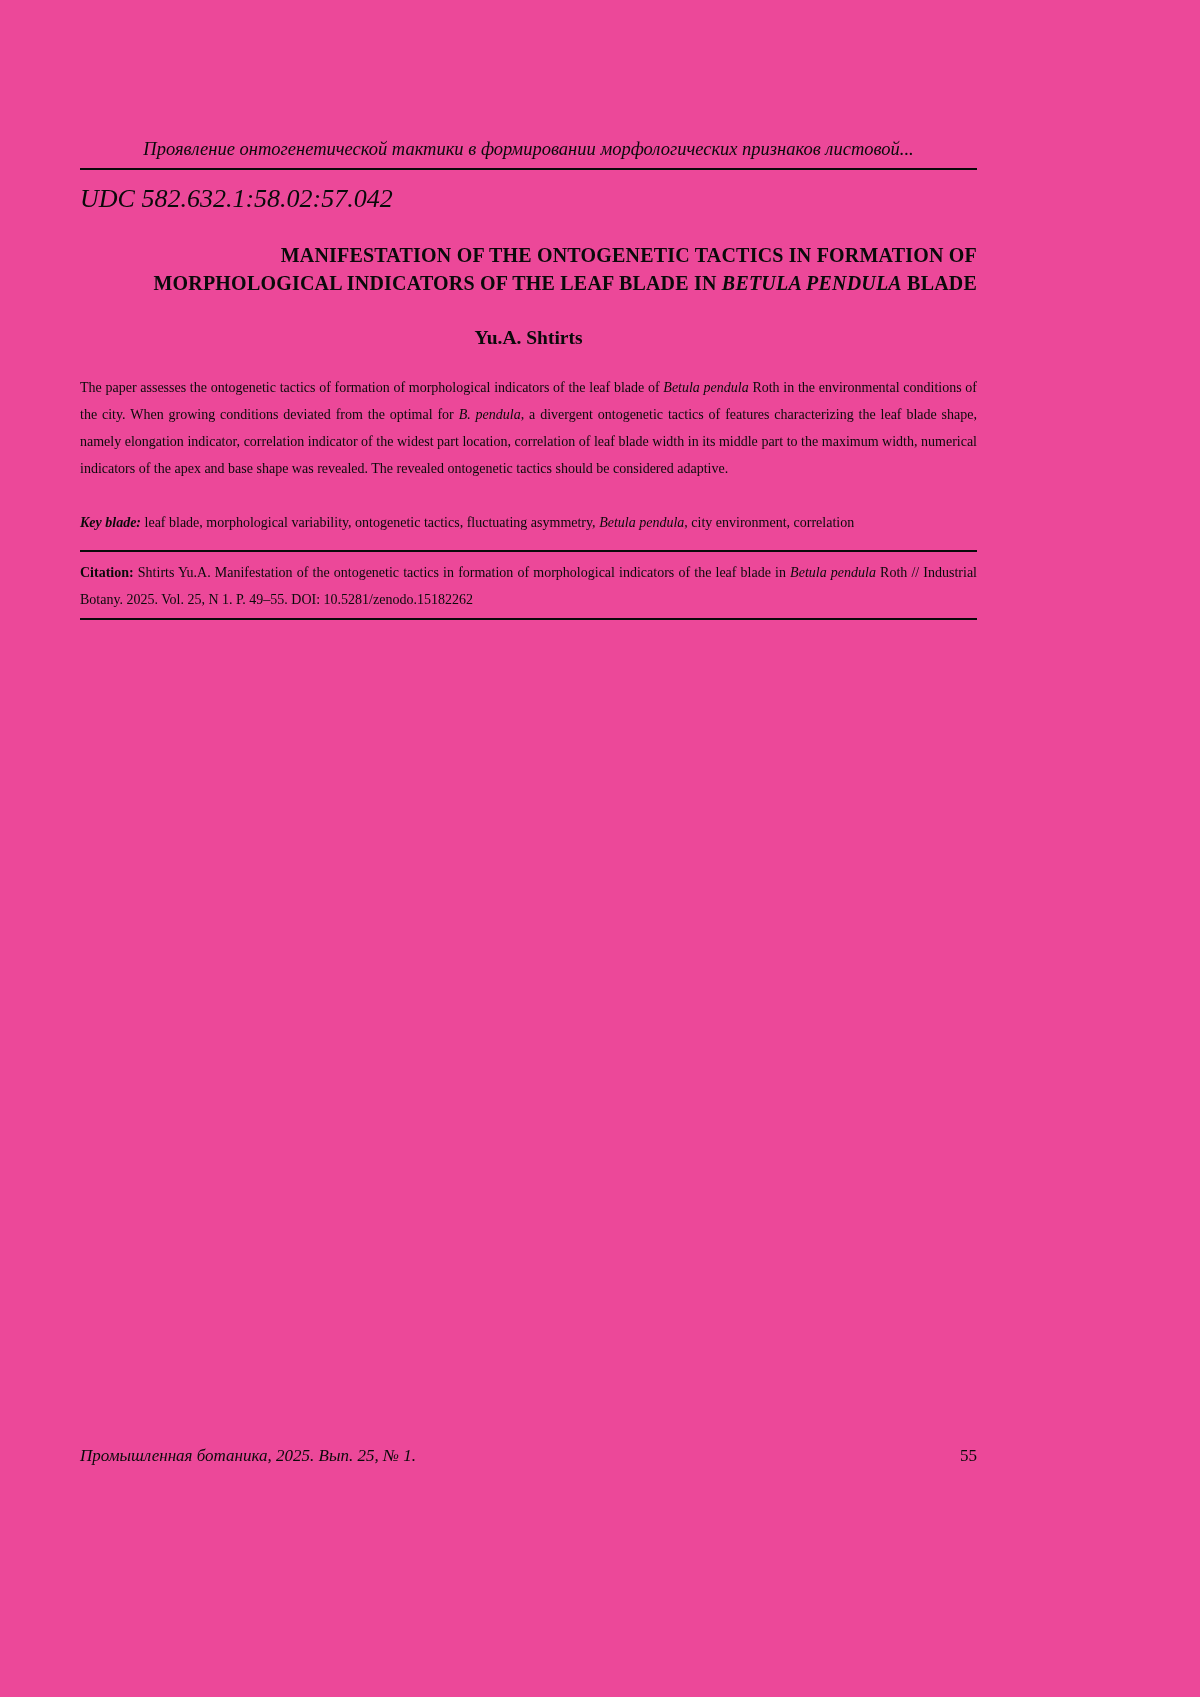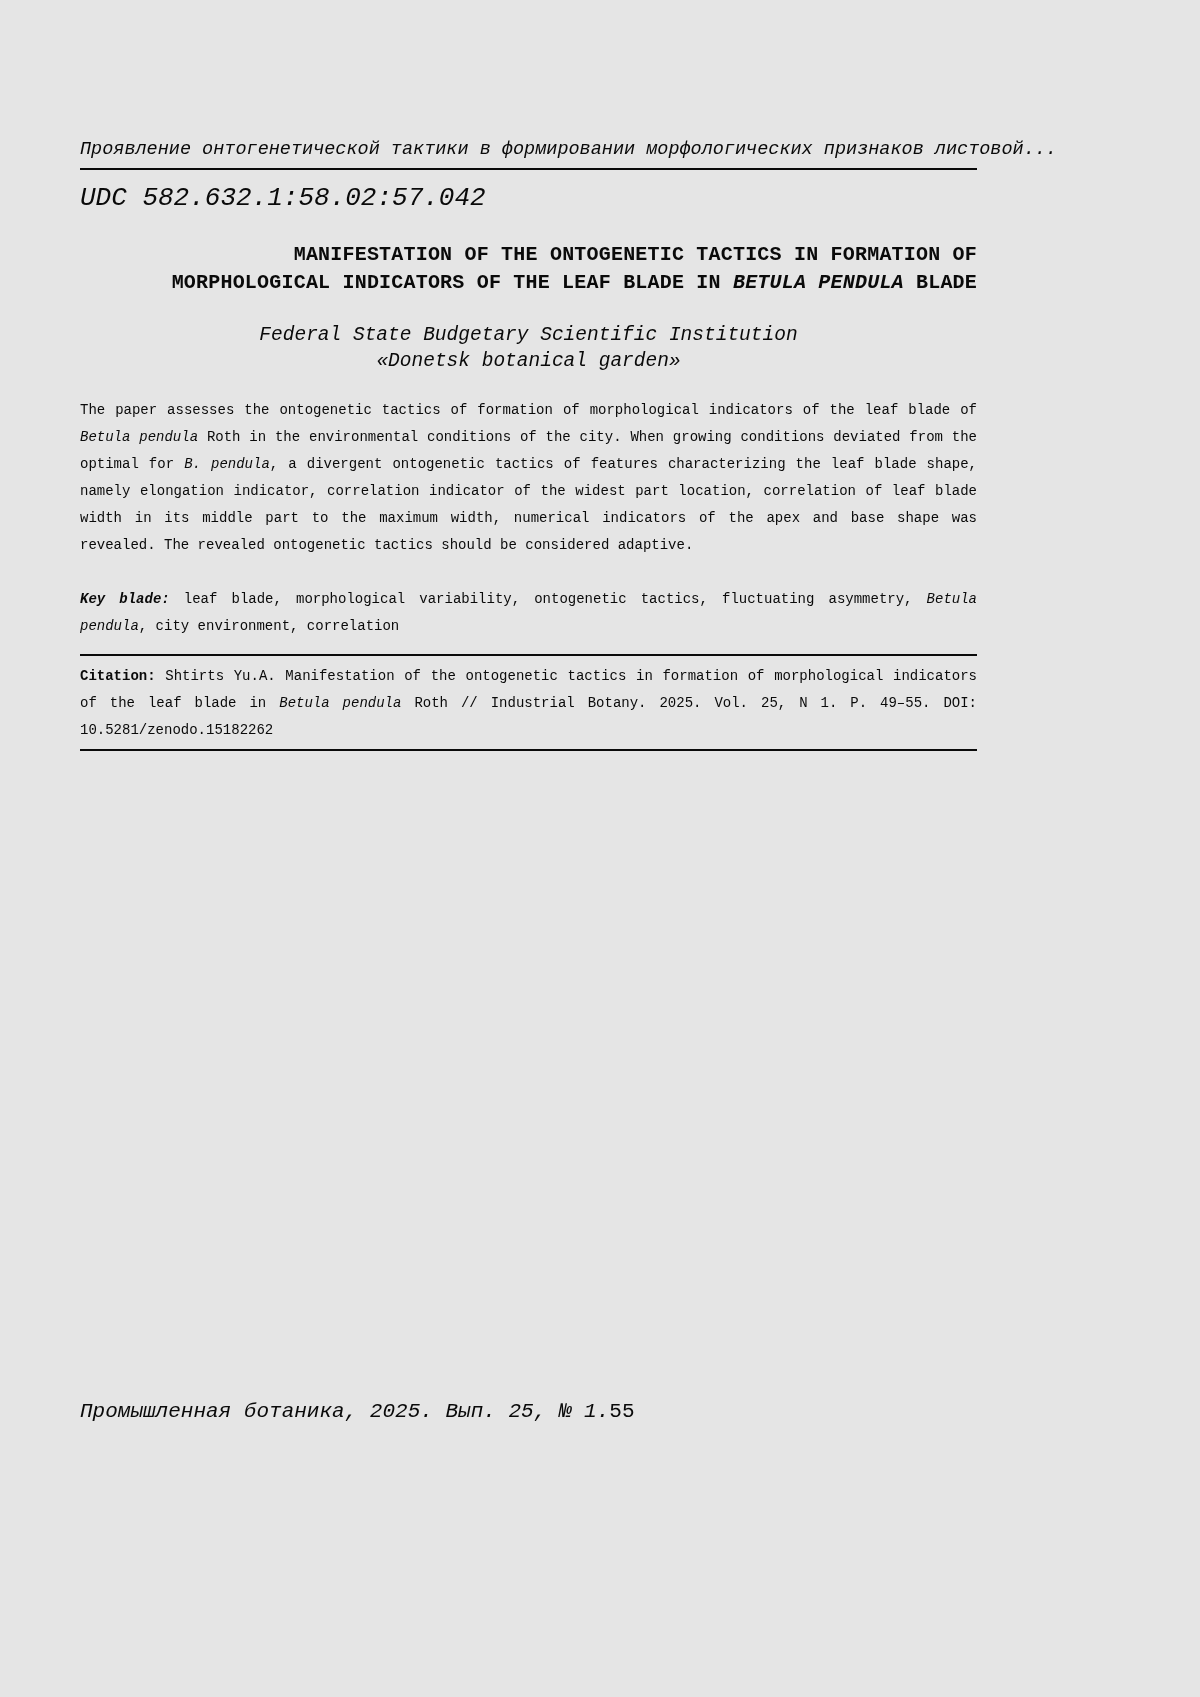--- a/index.html
+++ b/index.html
@@ -3,23 +3,23 @@
 <meta charset="utf-8">
 <style>
   * { margin: 0; padding: 0; box-sizing: border-box; }
   html, body { background: #9e9e9e; }
   body { display: block; }
   .page {
     position: relative;
     width: 1200px;
     height: 1697px;
     margin: 0 auto;
-    background: #e5e5e5;
+    background: #ec4899;
     color: #0a0a0a;
-    font-family: Liberation Mono, monospace;
+    font-family: Liberation Serif, serif;
     overflow: hidden;
   }
   .content {
     position: absolute;
     left: 80px;
     top: 0;
     width: 897px;
   }
   .running-header {
     margin-top: 138px;
@@ -73,47 +73,47 @@
     height: 0;
   }
   .rule-top { margin-top: 14px; }
   .rule-bottom { margin-top: 5px; }
   .italic { font-style: italic; }
   .bold { font-weight: bold; }
   .bold-italic { font-weight: bold; font-style: italic; }
   .footer {
     position: absolute;
     left: 80px;
-    top: 1398px;
+    top: 1442px;
     width: 897px;
     display: flex;
-    justify-content: flex-start;
+    justify-content: space-between;
     align-items: baseline;
-    font-size: 21px;
+    font-size: 17px;
     line-height: 27px;
   }
   .footer-journal { font-style: italic; }
   .footer-page { font-style: normal; }
 </style>
 </head>
 <body>
 
 <div class="page">
   <div class="content">
 
     <div class="running-header">
       <span>Проявление онтогенетической тактики в формировании морфологических признаков листовой...</span>
     </div>
 
     <div class="udc">UDC 582.632.1:58.02:57.042</div>
 
     <h1 class="title"><span>MANIFESTATION OF THE ONTOGENETIC TACTICS IN FORMATION OF</span><br><span><span>MORPHOLOGICAL INDICATORS OF THE LEAF BLADE IN </span><span class="italic">BETULA PENDULA</span><span> BLADE</span></span></h1>
 
+    <div class="author">Yu.A. Shtirts</div>
 
-    <div class="affiliation"><span>Federal State Budgetary Scientific Institution</span><br><span>«Donetsk botanical garden»</span></div>
 
     <p class="body-par abstract"><span>The paper assesses the ontogenetic tactics of formation of morphological indicators of the leaf blade of </span><span class="italic">Betula pendula</span><span> Roth in the environmental conditions of the city. When growing conditions deviated from the optimal for </span><span class="italic">B. pendula</span><span>, a divergent ontogenetic tactics of features characterizing the leaf blade shape, namely elongation indicator, correlation indicator of the widest part location, correlation of leaf blade width in its middle part to the maximum width, numerical indicators of the apex and base shape was revealed. The revealed ontogenetic tactics should be considered adaptive.</span></p>
 
     <p class="body-par keywords"><span class="bold-italic">Key blade:</span><span> leaf blade, morphological variability, ontogenetic tactics, fluctuating asymmetry, </span><span class="italic">Betula pendula</span><span>, city environment, correlation</span></p>
 
     <div class="rule rule-top"></div>
 
     <p class="body-par citation"><span class="bold">Citation:</span><span> Shtirts Yu.A. Manifestation of the ontogenetic tactics in formation of morphological indicators of the leaf blade in </span><span class="italic">Betula pendula</span><span> Roth // Industrial Botany. 2025. Vol. 25, N 1. P. 49–55. DOI: 10.5281/zenodo.15182262</span></p>
 
     <div class="rule rule-bottom"></div>

